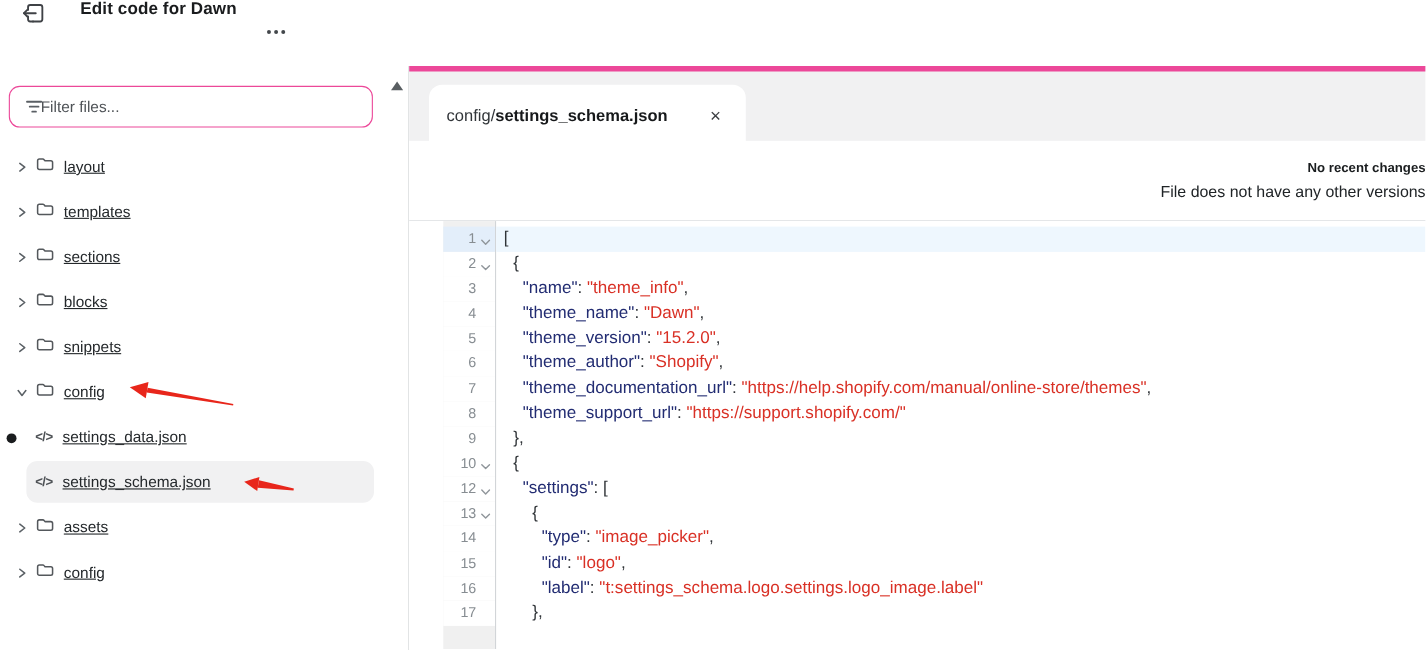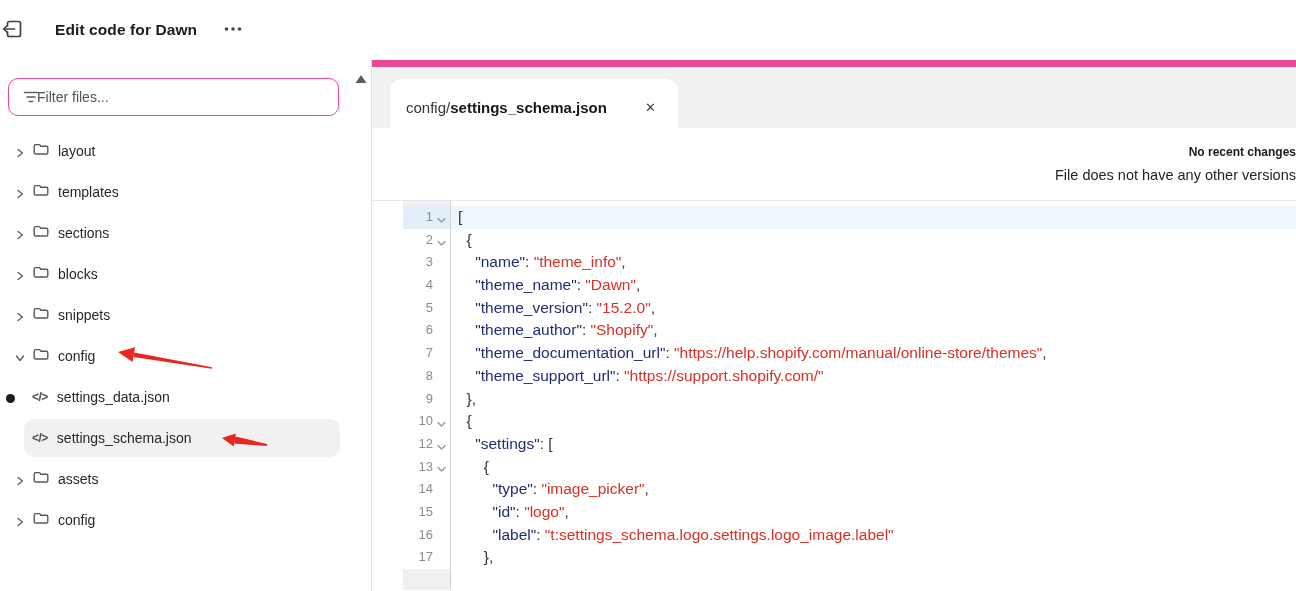--- a/index.html
+++ b/index.html
@@ -1,21 +1,21 @@
 <!DOCTYPE html>
 <html><head>
 <meta charset="utf-8">
 <style>
   * { margin:0; padding:0; box-sizing:border-box; }
   html,body { width:1296px; height:591px; overflow:hidden; background:#fff;
     font-family:"Liberation Sans","DejaVu Sans",sans-serif; color:#202325; }
   .app { position:relative; width:1296px; height:591px; background:#fff; }
 
   
-  .topbar { height:60px; display:flex; align-items:center; background:#fff; }
+  .topbar { height:60px; display:flex; padding-left:18px; background:#fff; }
   .exit-btn { width:26px; height:26px; border:none; background:transparent; cursor:pointer; display:flex; align-items:center; justify-content:center; }
   .topbar-title { font-size:15.5px; font-weight:700; color:#1a1c1e; margin-left:29px; letter-spacing:.1px; }
   .menu-btn { border:none; background:transparent; cursor:pointer; margin-left:26px; display:flex; align-items:center; }
 
   
   .body-row { position:relative; display:flex; height:531px; }
   .divider { position:absolute; left:371px; top:0; bottom:0; width:1px; background:#dfe1e3; }
 
   
   .sidebar { position:relative; width:371px; height:100%; background:#fff; flex:none; }
@@ -29,27 +29,27 @@
 
   .file-tree { position:absolute; left:0; top:71px; right:0; }
   .tree-item { position:relative; height:40px; cursor:pointer; }
   .tree-item .pill { display:flex; align-items:center; height:38px; margin:1px 31px 1px 0; border-radius:10px; }
   .tree-item.folder .pill { padding-left:14px; margin-right:31px; }
   .tree-item.file .pill { margin-left:24px; padding-left:8px; }
   .tree-item.file.selected .pill { background:#f1f1f2; }
   .tree-item .chev { flex:none; width:12px; height:12px; margin-right:6px; }
   .tree-item .folder-ic { flex:none; margin-right:8px; }
   .code-file-icon { flex:none; font-size:12px; font-weight:700; letter-spacing:-.5px; color:#4e5256; margin-right:9px; }
-  .tree-label { font-size:14px; color:#24282b; white-space:nowrap; }
+  .tree-label { font-size:14px; color:#24282b; white-space:nowrap;text-decoration:underline; }
   .mod-dot { position:absolute; left:6px; top:16px; width:9px; height:9px; border-radius:50%; background:#1a1c1e; display:none; }
   .tree-item.modified .mod-dot { display:block; }
 
   
   .main { position:relative; flex:1; margin-left:1px; height:100%; background:#fff; }
-  .tabbar { height:68px; background:#f1f1f2; border-top:7px solid #ec4899; position:relative; }
+  .tabbar { height:68px; background:#f1f1f2; border-top:5px solid #ec4899; position:relative; }
   .tab { position:absolute; left:18px; top:12px; width:288px; height:56px; background:#fff;
     border-radius:12px 12px 0 0; display:flex; align-items:center; justify-content:space-between;
     padding:0 16px 0 16px; cursor:pointer; }
   .tab-label { font-size:15px; color:#313539; white-space:nowrap; }
   .tab-label b { color:#16181a; font-weight:700; }
   .tab-close { border:none; background:transparent; font-size:13px; color:#3c3f42; cursor:pointer; padding:4px 6px; }
 
   .version-panel { height:73px; border-bottom:1px solid #e4e6e8; padding:13px 0 0 33px; background:#fff; }
   .vp-heading { font-size:12px; font-weight:700; color:#1a1d1f; line-height:22px;text-align:right; }
   .vp-sub { font-size:14.5px; color:#202427; line-height:23px; margin-top:1px;text-align:right; }

